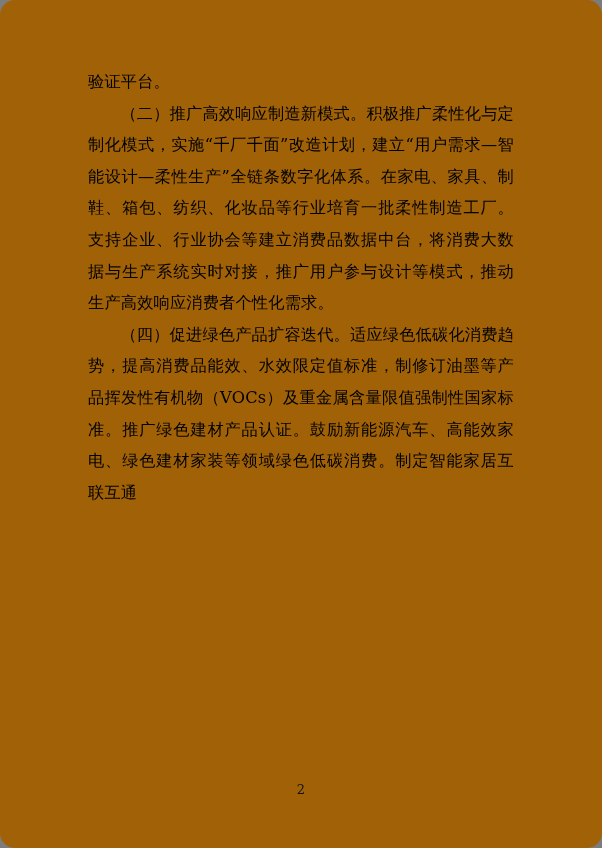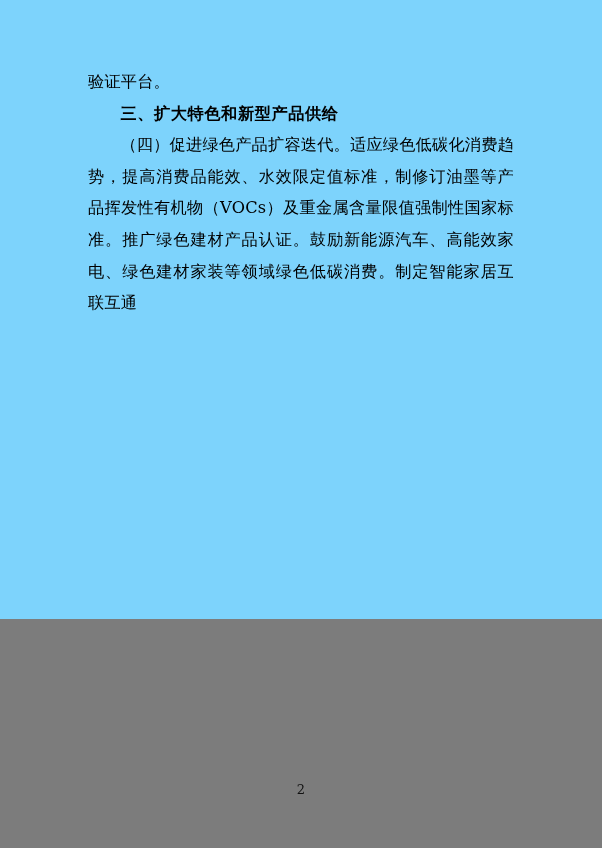--- a/index.html
+++ b/index.html
@@ -9,23 +9,24 @@
   }
   body {
     width: 602px;
     height: 848px;
     overflow: hidden;
     font-family: "DejaVu Serif", serif;
   }
   .page {
     position: relative;
     width: 602px;
-    height: 619px;
-    background: #7dd3fc;
+    height: 848px;
+    background: #a16207;
     box-sizing: border-box;
+    border-radius: 15px;
   }
   .page-inner {
     position: absolute;
     left: 88px;
     top: 66px;
     width: 426px;
     height: 710px;
   }
   .doc-body {
     font-family: "DejaVu Serif", "Liberation Serif", serif;
@@ -60,18 +61,18 @@
     color: #111111;
   }
 </style>
 </head>
 <body>
 
 <div class="page">
   <div class="page-inner">
     <div class="doc-body">
       <p class="para">验证平台。</p>
-      <p class="heading">三、扩大特色和新型产品供给</p>
+      <p class="para indent">（二）推广高效响应制造新模式。积极推广柔性化与定制化模式，实施“千厂千面”改造计划，建立“用户需求—智能设计—柔性生产”全链条数字化体系。在家电、家具、制鞋、箱包、纺织、化妆品等行业培育一批柔性制造工厂。支持企业、行业协会等建立消费品数据中台，将消费大数据与生产系统实时对接，推广用户参与设计等模式，推动生产高效响应消费者个性化需求。</p>
       <p class="para indent">（四）促进绿色产品扩容迭代。适应绿色低碳化消费趋势，提高消费品能效、水效限定值标准，制修订油墨等产品挥发性有机物（VOCs）及重金属含量限值强制性国家标准。推广绿色建材产品认证。鼓励新能源汽车、高能效家电、绿色建材家装等领域绿色低碳消费。制定智能家居互联互通</p>
     </div>
   </div>
   <div class="page-number">2</div>
 </div>
 
 </body></html>

